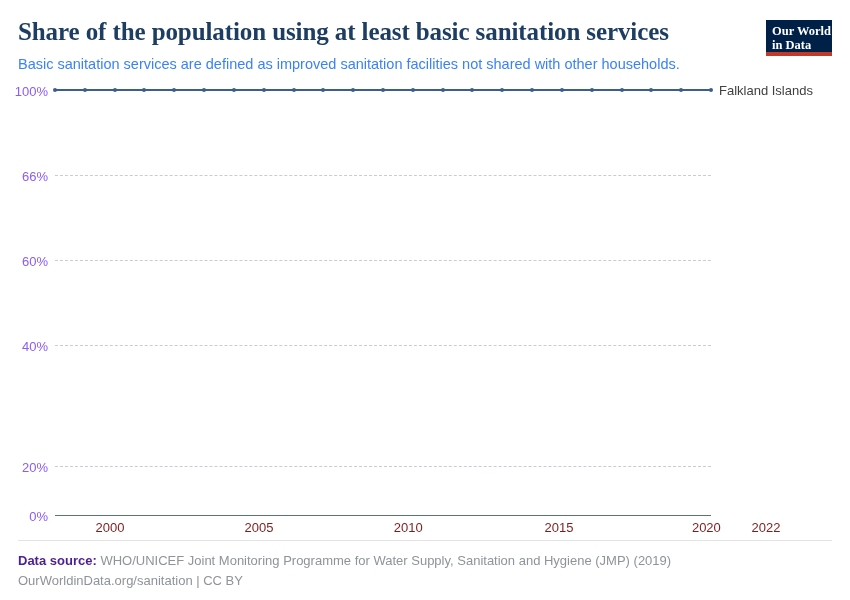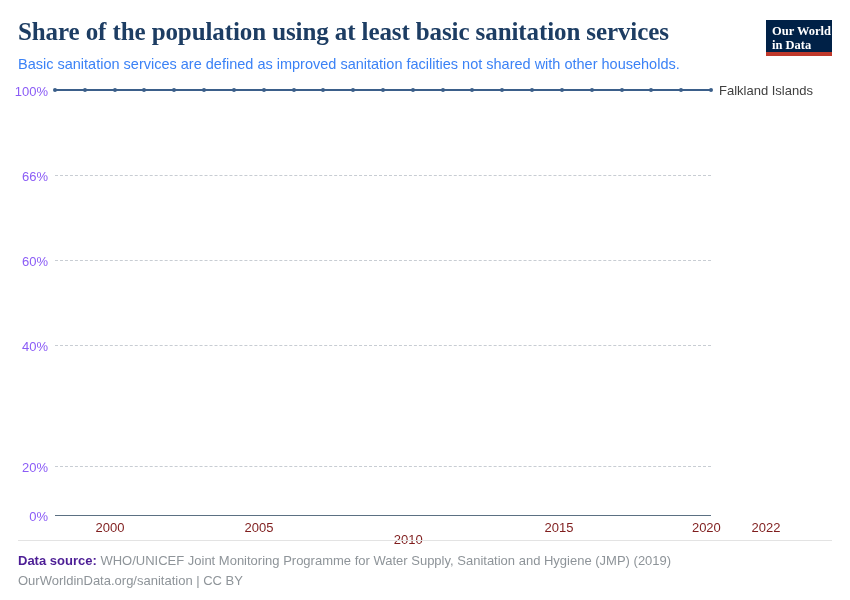--- a/index.html
+++ b/index.html
@@ -215,21 +215,21 @@
         <div class="series-dot" style="left: 536.727px; top: 0px; background: rgb(59, 95, 138);"></div>
         <div class="series-dot" style="left: 566.545px; top: 0px; background: rgb(59, 95, 138);"></div>
         <div class="series-dot" style="left: 596.364px; top: 0px; background: rgb(59, 95, 138);"></div>
         <div class="series-dot" style="left: 626.182px; top: 0px; background: rgb(59, 95, 138);"></div>
         <div class="series-dot" style="left: 656px; top: 0px; background: rgb(59, 95, 138);"></div>
         <div class="series-label" style="left: 664px; top: 0px; color: #404040;">Falkland Islands</div>
       </div>
     <div class="x-axis" id="x-axis">
         <div class="x-label" style="left: 55px;">2000</div>
         <div class="x-label" style="left: 204.091px;">2005</div>
-        <div class="x-label" style="left: 353.182px; margin-top: 12px;">2010</div>
+        <div class="x-label" style="left: 353.182px;">2010</div>
         <div class="x-label" style="left: 504px; text-align: center;">2015</div>
         <div class="x-label" style="left: 651.364px;">2020</div>
         <div class="x-label" style="left: 711px;">2022</div>
       </div>
   </div>
 
   <div class="footer">
     <div class="footer-line">
       <strong>Data source:</strong>
       <span class="src-text">WHO/UNICEF Joint Monitoring Programme for Water Supply, Sanitation and Hygiene (JMP) (2019)</span>

